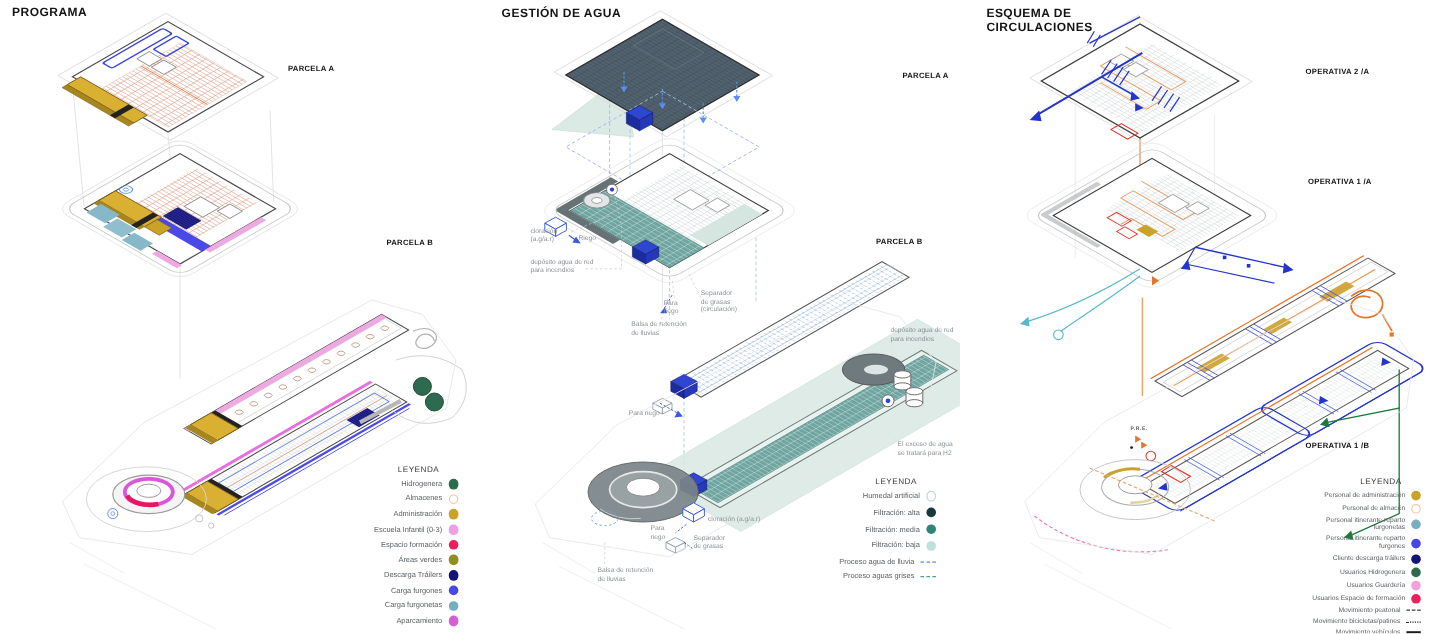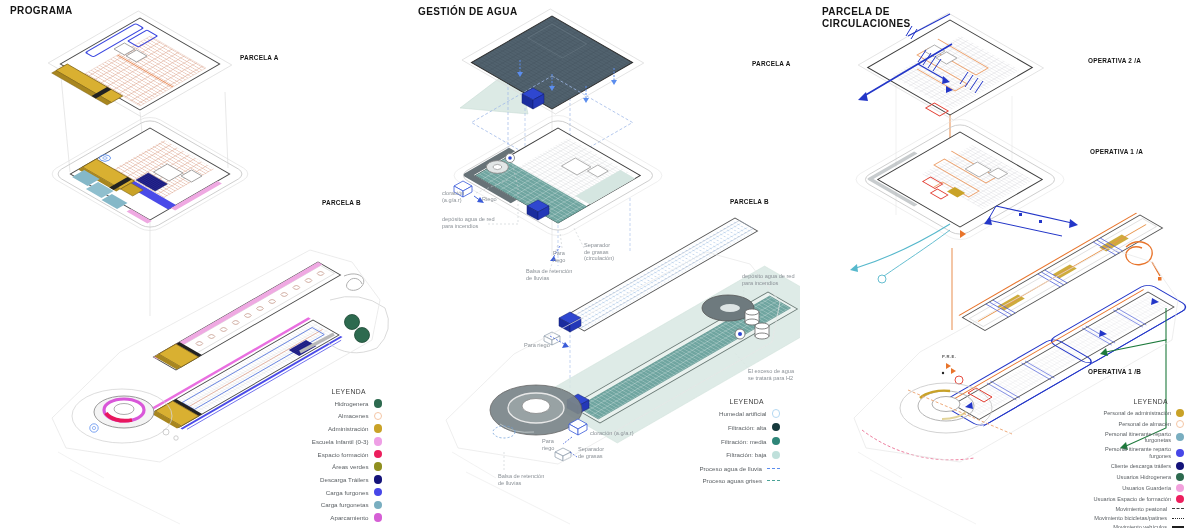--- a/index.html
+++ b/index.html
@@ -592,21 +592,21 @@
           <polygon points="326,442 320,448 328,450"></polygon>
       </g>
 
       <path d="M54,418 L120,352 L308,248 L352,262 L378,300 L372,340 L160,462 L66,448 Z" fill="none" stroke="#E6E6E6" stroke-width=".7"></path>
       <g stroke="#EEE" stroke-width=".7">
         <line x1="70" y1="470" x2="176" y2="524"></line>
           <line x1="58" y1="452" x2="102" y2="478"></line>
       </g>
     </svg>
 
-    <div class="ptitle" style="left:22px;top:6px">PARCELA DE
+    <div class="ptitle" style="left:22px;top:6px">ESQUEMA DE
 CIRCULACIONES</div>
     <div class="plabel" style="left:288px;top:57px">OPERATIVA 2 /A</div>
     <div class="plabel" style="left:290px;top:148px">OPERATIVA 1 /A</div>
     <div class="plabel" style="left:288px;top:368px">OPERATIVA 1 /B</div>
     <div class="ann tiny" style="left:142px;top:354px">P.R.E.</div>
 
     <div class="leg" style="left:236px;top:398px;width:148px">
         <div class="leg-title">LEYENDA</div>
         <div class="leg-row">
           <span class="leg-label">Personal de administración</span>

